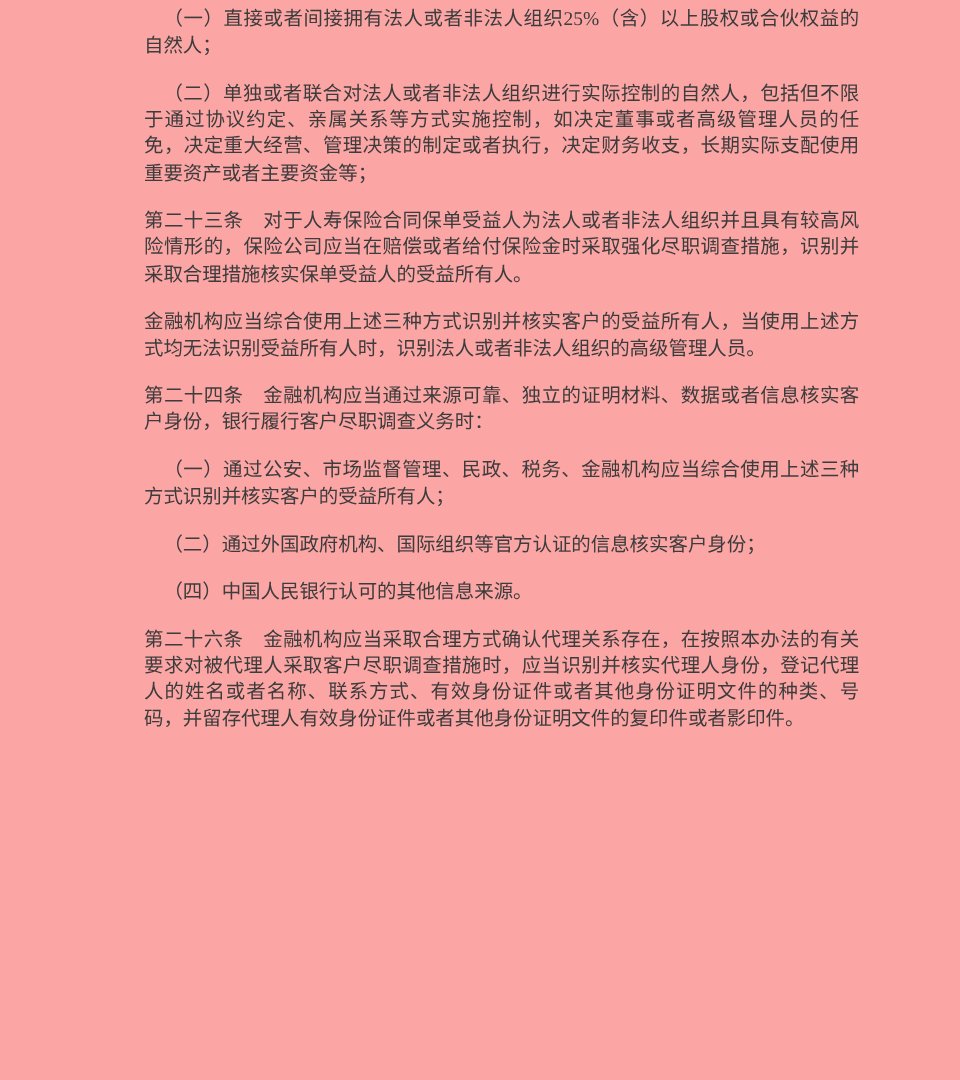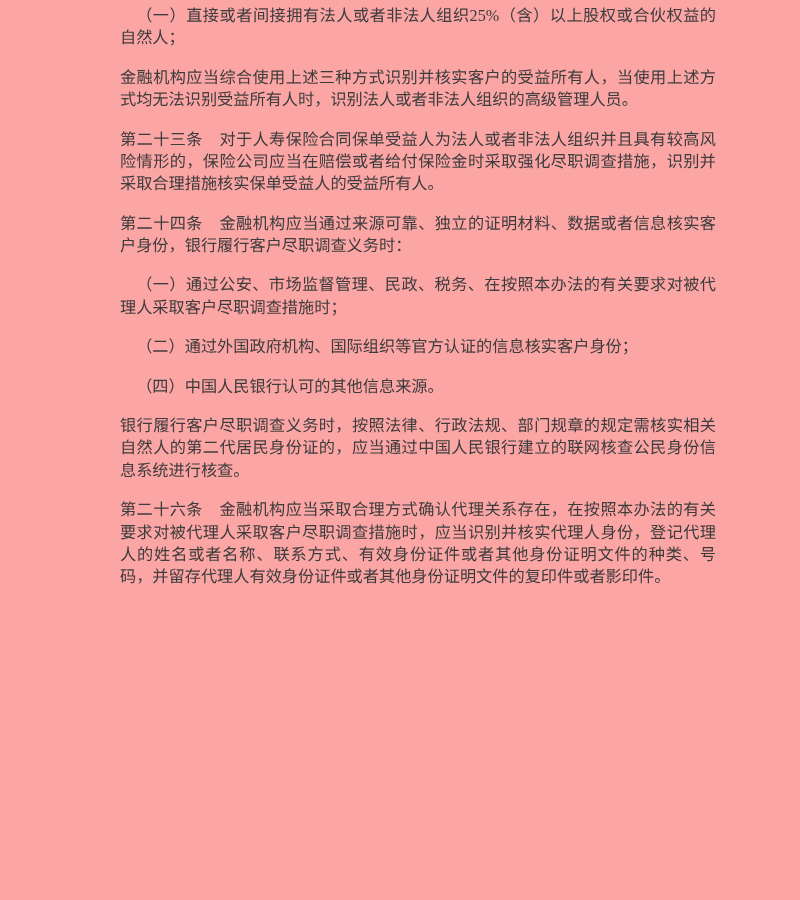--- a/index.html
+++ b/index.html
@@ -33,21 +33,21 @@
     }
     .page p:last-child {
       margin-bottom: 0;
     }
   </style>
 </head>
 <body>
 
 <div class="page">
   <p class="indent">（一）直接或者间接拥有法人或者非法人组织25%（含）以上股权或合伙权益的自然人；</p>
+  <p class="indent">（二）单独或者联合对法人或者非法人组织进行实际控制的自然人，包括但不限于通过协议约定、亲属关系等方式实施控制，如决定董事或者高级管理人员的任免，决定重大经营、管理决策的制定或者执行，决定财务收支，长期实际支配使用重要资产或者主要资金等；</p>
+  <p>第二十三条　对于人寿保险合同保单受益人为法人或者非法人组织并且具有较高风险情形的，保险公司应当在赔偿或者给付保险金时采取强化尽职调查措施，识别并采取合理措施核实保单受益人的受益所有人。</p>
   <p>金融机构应当综合使用上述三种方式识别并核实客户的受益所有人，当使用上述方式均无法识别受益所有人时，识别法人或者非法人组织的高级管理人员。</p>
-  <p>第二十三条　对于人寿保险合同保单受益人为法人或者非法人组织并且具有较高风险情形的，保险公司应当在赔偿或者给付保险金时采取强化尽职调查措施，识别并采取合理措施核实保单受益人的受益所有人。</p>
   <p>第二十四条　金融机构应当通过来源可靠、独立的证明材料、数据或者信息核实客户身份，银行履行客户尽职调查义务时：</p>
-  <p class="indent">（一）通过公安、市场监督管理、民政、税务、在按照本办法的有关要求对被代理人采取客户尽职调查措施时；</p>
+  <p class="indent">（一）通过公安、市场监督管理、民政、税务、金融机构应当综合使用上述三种方式识别并核实客户的受益所有人；</p>
   <p class="indent">（二）通过外国政府机构、国际组织等官方认证的信息核实客户身份；</p>
   <p class="indent">（四）中国人民银行认可的其他信息来源。</p>
-  <p>银行履行客户尽职调查义务时，按照法律、行政法规、部门规章的规定需核实相关自然人的第二代居民身份证的，应当通过中国人民银行建立的联网核查公民身份信息系统进行核查。</p>
   <p>第二十六条　金融机构应当采取合理方式确认代理关系存在，在按照本办法的有关要求对被代理人采取客户尽职调查措施时，应当识别并核实代理人身份，登记代理人的姓名或者名称、联系方式、有效身份证件或者其他身份证明文件的种类、号码，并留存代理人有效身份证件或者其他身份证明文件的复印件或者影印件。</p>
 </div>
 
 </body></html>

